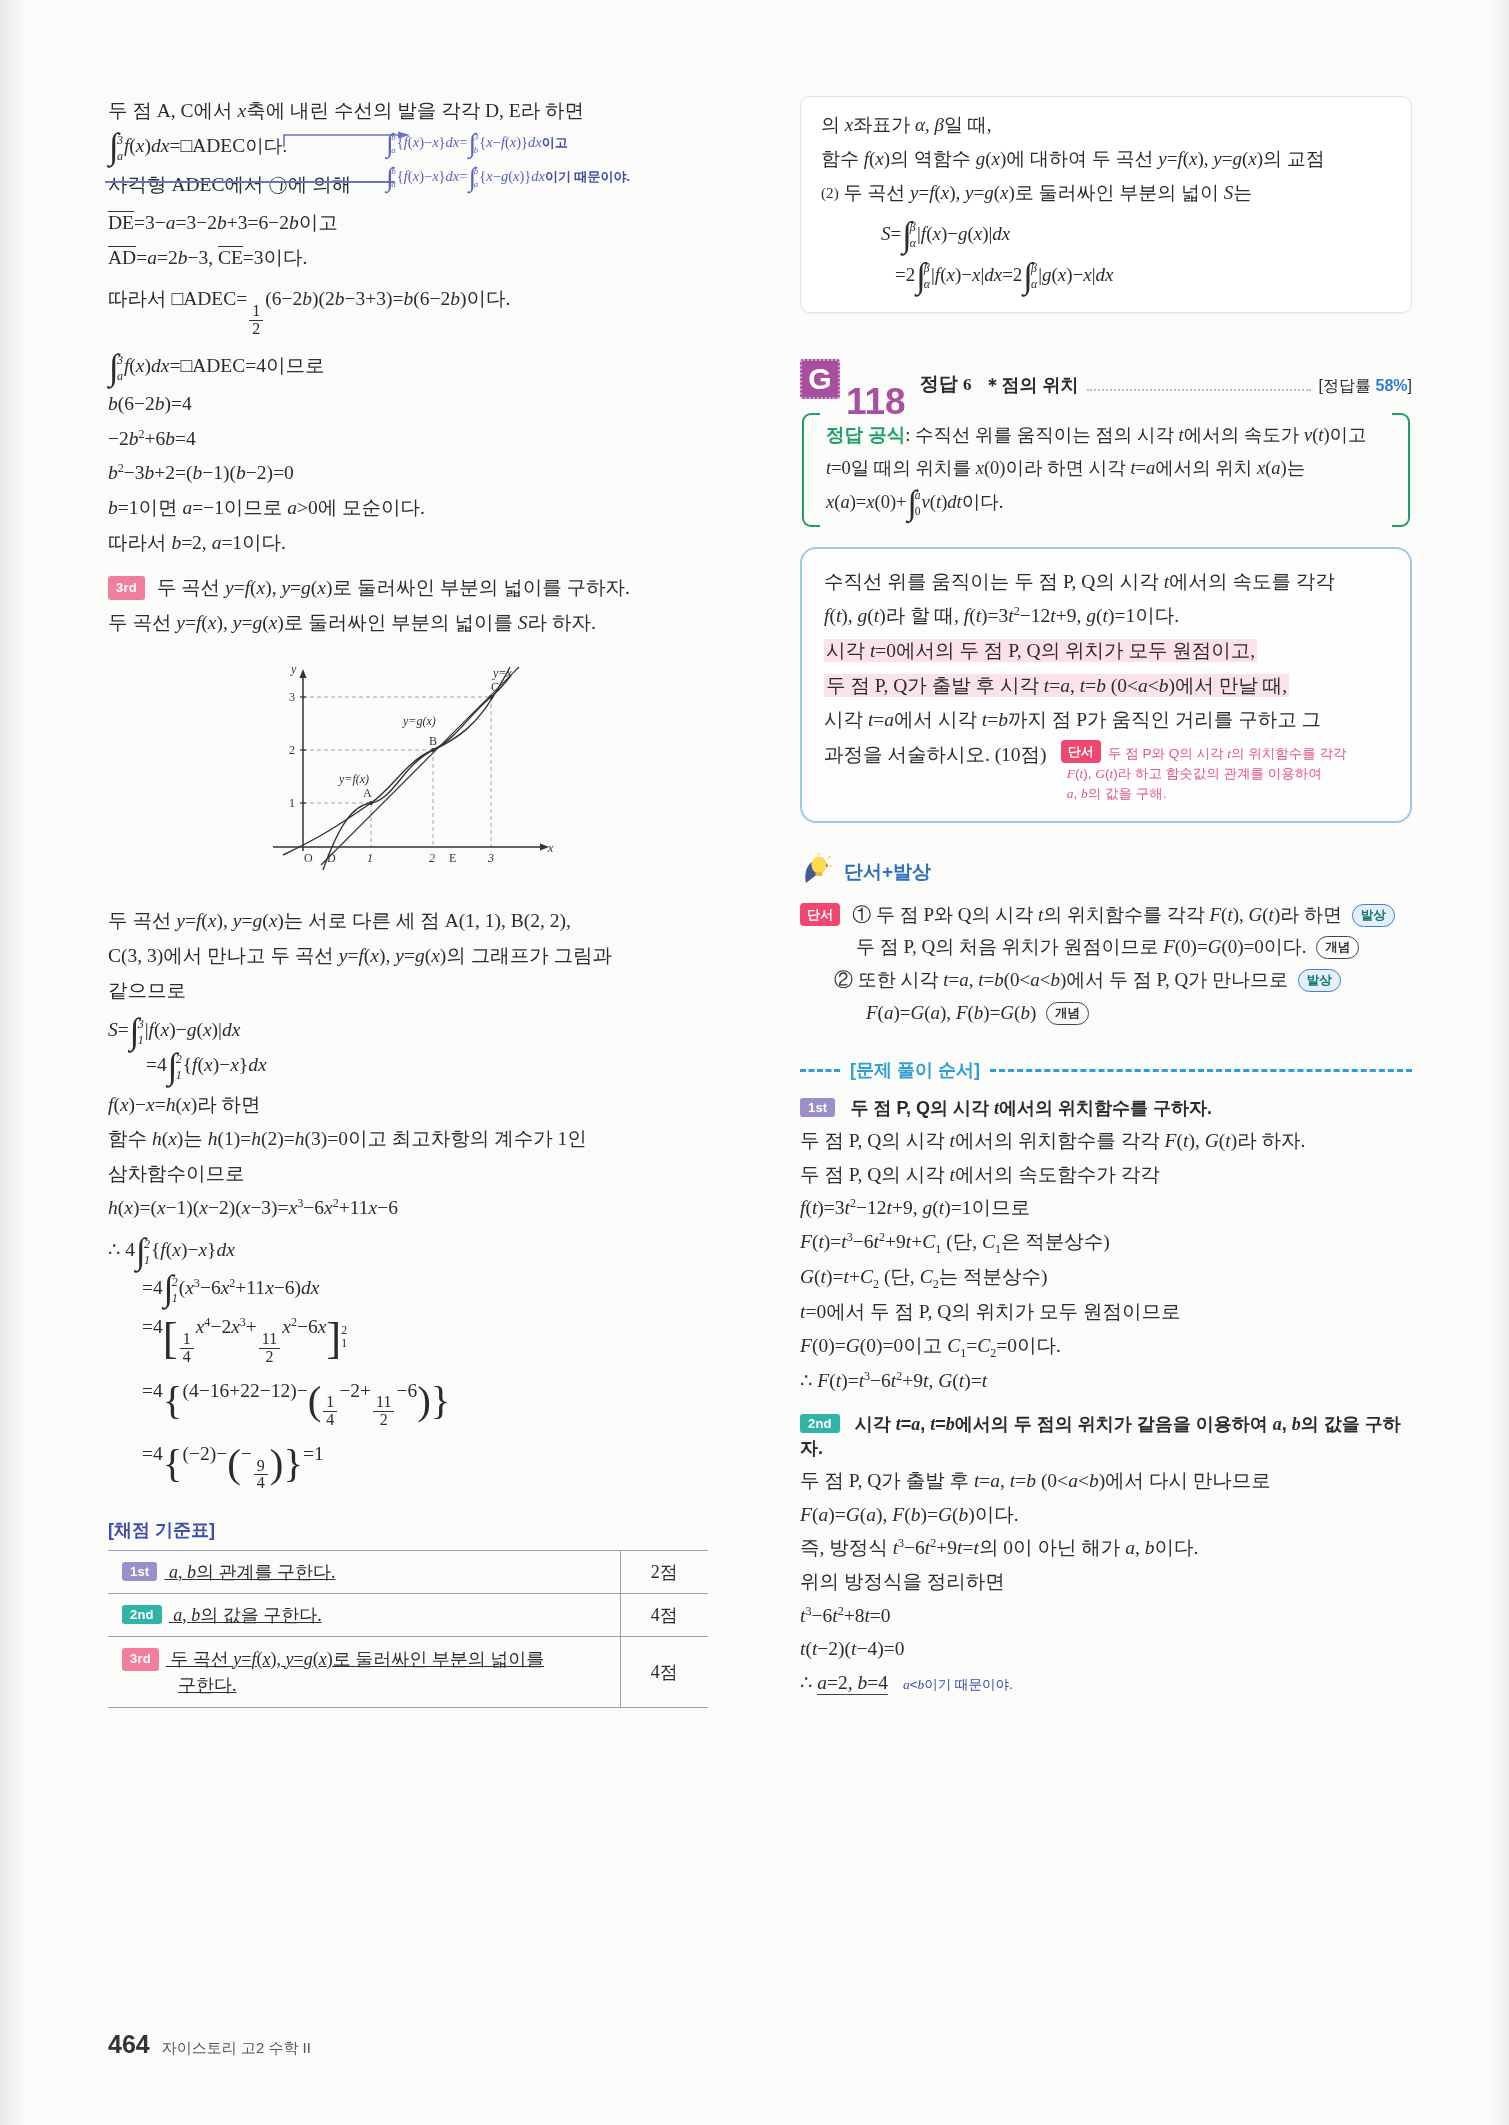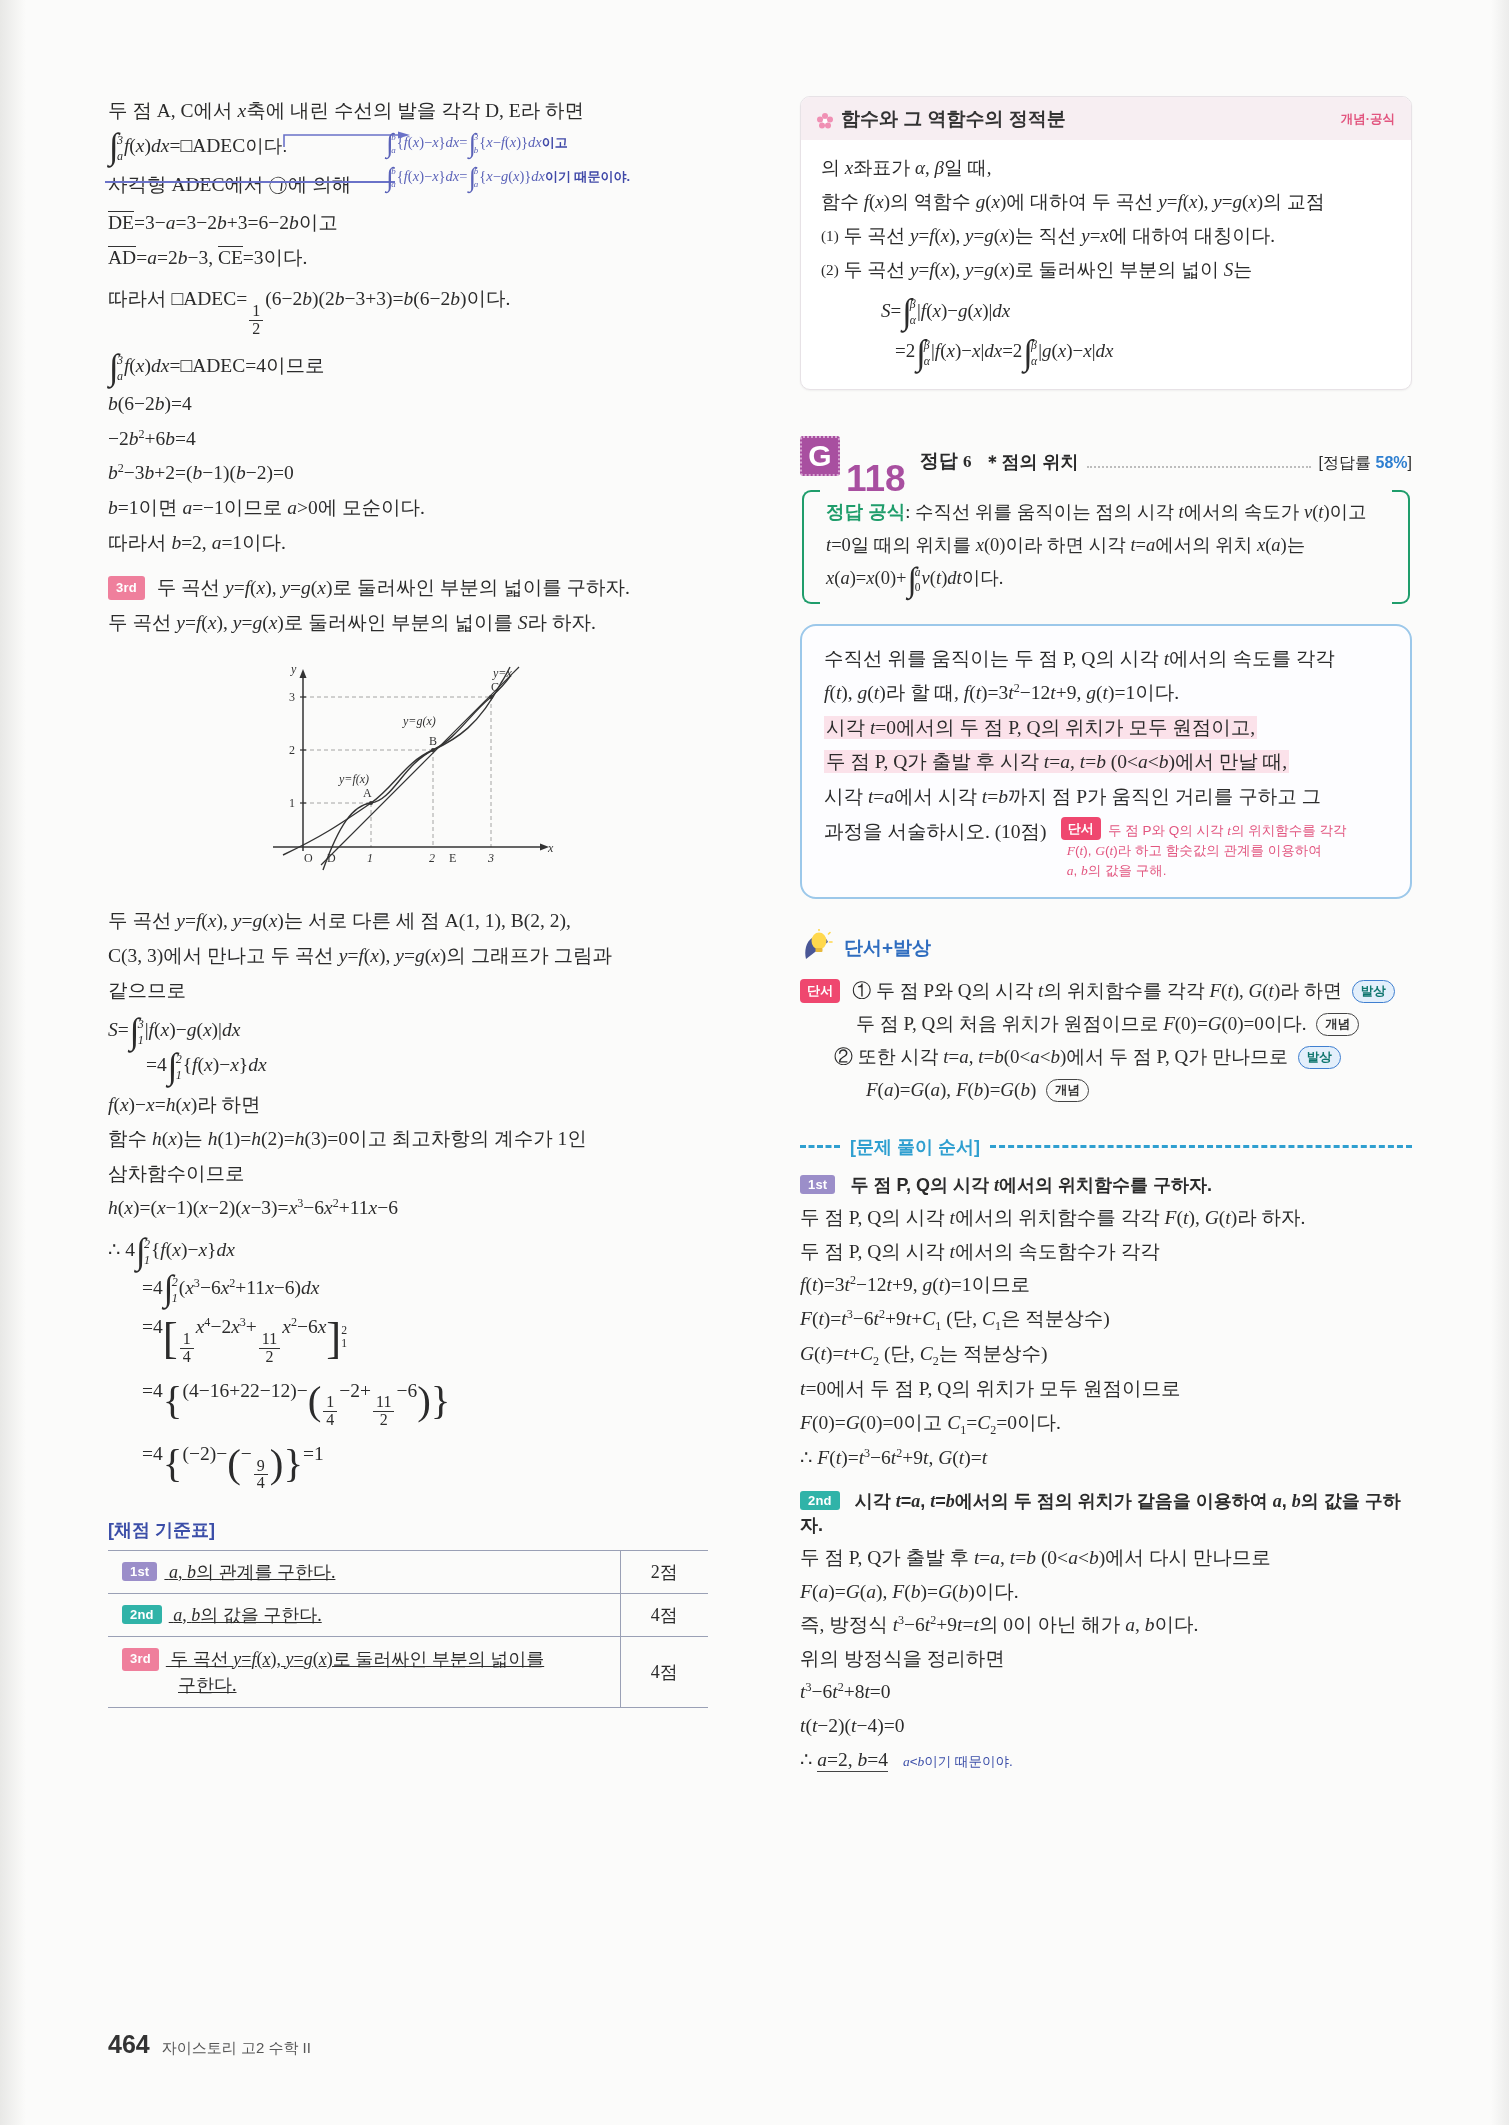--- a/index.html
+++ b/index.html
@@ -467,47 +467,26 @@
             <span class="up"><i class="v">b</i></span>
             <span class="lo"><i class="v">a</i></span>
           </span>
         </span>{<i class="v">x</i>−<i class="v">g</i>(<i class="v">x</i>)}<i class="v">dx</i><span class="kr2">이기 때문이야.</span>
     </div>
   </div>
 
   <div class="col-right">
 
     <div class="concept">
-      <div class="concept-hd">
-        <div class="ttl">
-          <span class="flower">
-            <svg viewBox="0 0 16 16" width="16" height="16">
-              <g fill="#f090b4">
-                <circle cx="8" cy="3" r="3"></circle>
-                  <circle cx="13" cy="6.5" r="3"></circle>
-                <circle cx="11" cy="12.5" r="3"></circle>
-                  <circle cx="5" cy="12.5" r="3"></circle>
-                <circle cx="3" cy="6.5" r="3"></circle>
-              </g>
-              <circle cx="8" cy="8" r="2.2" fill="#fff"></circle>
-            </svg>
-          </span>
-          <span>함수와 그 역함수의 정적분</span>
-        </div>
-        <div class="tag">개념·공식</div>
-      </div>
       <div class="concept-bd">
         <div class="ln">
           의 <i class="v">x</i>좌표가 <i class="v">α</i>, <i class="v">β</i>일 때,
         </div>
         <div class="ln wrap">
           함수 <i class="v">f</i>(<i class="v">x</i>)의 역함수 <i class="v">g</i>(<i class="v">x</i>)에 대하여 두 곡선 <i class="v">y</i>=<i class="v">f</i>(<i class="v">x</i>), <i class="v">y</i>=<i class="v">g</i>(<i class="v">x</i>)의 교점
-        </div>
-        <div class="ln">
-          <span class="sub">(1)</span> 두 곡선 <i class="v">y</i>=<i class="v">f</i>(<i class="v">x</i>), <i class="v">y</i>=<i class="v">g</i>(<i class="v">x</i>)는 직선 <i class="v">y</i>=<i class="v">x</i>에 대하여 대칭이다.
         </div>
         <div class="ln">
           <span class="sub">(2)</span> 두 곡선 <i class="v">y</i>=<i class="v">f</i>(<i class="v">x</i>), <i class="v">y</i>=<i class="v">g</i>(<i class="v">x</i>)로 둘러싸인 부분의 넓이 <i class="v">S</i>는
         </div>
         <div class="ln" style="padding-left:60px;margin-top:12px;">
           <i class="v">S</i>=<span class="intg">
               <span class="sym">∫</span>
               <span class="lims">
                 <span class="up"><i class="v">β</i></span>
                 <span class="lo"><i class="v">α</i></span>

